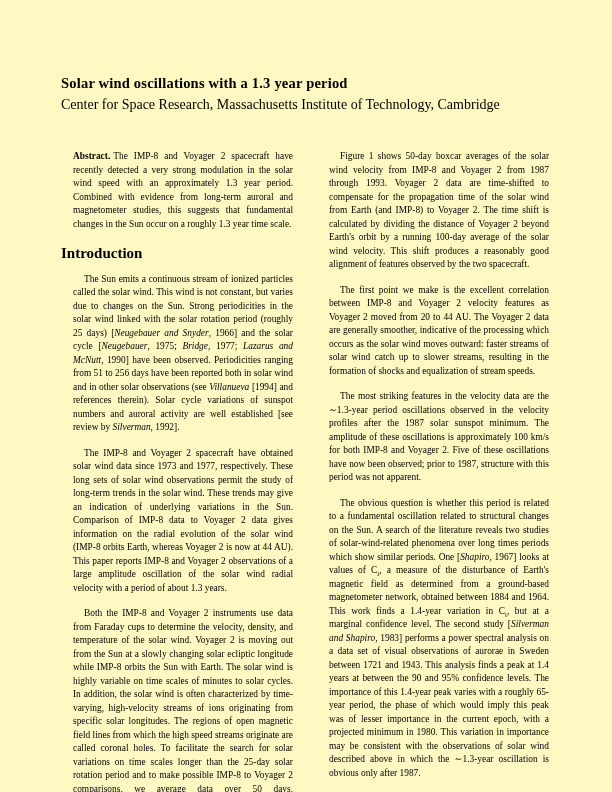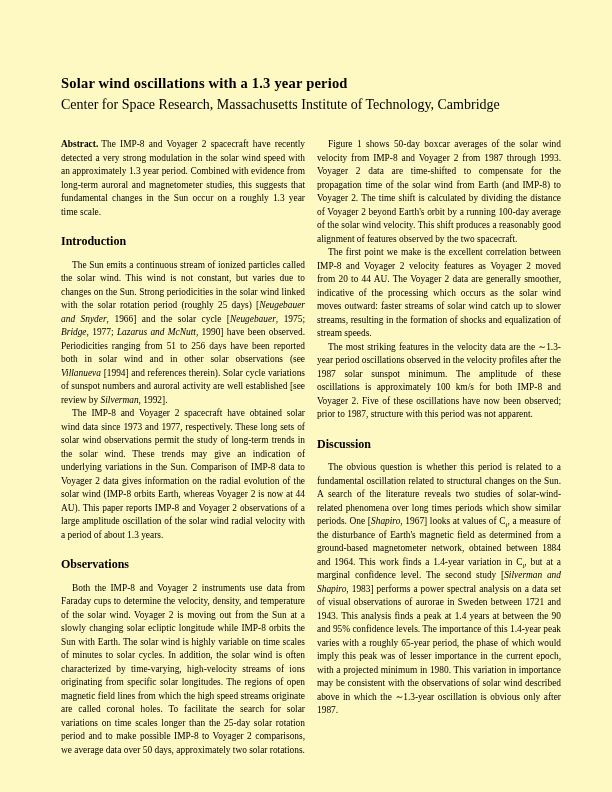--- a/index.html
+++ b/index.html
@@ -24,26 +24,26 @@
     font-size:14px; margin-top:5px;
   }
   .columns {
     display:flex; gap:12px; margin-top:25px;
   }
   .col {
     width:244px;
     font-size:9.4px; line-height:13.5px;
     text-align:justify;
   }
-  .col p { margin:0; text-indent:11px; }
+  .col p { margin:12px; text-indent:11px; }
   .col p.noindent { text-indent:0; }
   .lead-label { font-weight:bold; padding-right:3px; }
   .heading {
     font-family:"Liberation Serif","DejaVu Serif",serif;
-    font-size:12px; font-weight:bold;
+    font-size:15px; font-weight:bold;
     margin:16px 0 10px 0; text-align:left; text-indent:0;
   }
   .it { font-style:italic; }
   sub { font-size:6.8px; line-height:0; }
 </style>
 </head>
 <body>
 
 <div class="page">
 
@@ -56,32 +56,30 @@
 
     <div class="col">
       <p class="noindent"><span class="lead-label">Abstract.</span><span>The IMP-8 and Voyager 2 spacecraft have recently detected a very strong modulation in the solar wind speed with an approximately 1.3 year period. Combined with evidence from long-term auroral and magnetometer studies, this suggests that fundamental changes in the Sun occur on a roughly 1.3 year time scale.</span></p>
 
       <div class="heading">Introduction</div>
 
       <p><span>The Sun emits a continuous stream of ionized particles called the solar wind. This wind is not constant, but varies due to changes on the Sun. Strong periodicities in the solar wind linked with the solar rotation period (roughly 25 days) [</span><span class="it">Neugebauer and Snyder</span><span>, 1966] and the solar cycle [</span><span class="it">Neugebauer</span><span>, 1975; </span><span class="it">Bridge</span><span>, 1977; </span><span class="it">Lazarus and McNutt</span><span>, 1990] have been observed. Periodicities ranging from 51 to 256 days have been reported both in solar wind and in other solar observations (see </span><span class="it">Villanueva</span><span> [1994] and references therein).  Solar cycle variations of sunspot numbers and auroral activity are well established [see review by </span><span class="it">Silverman</span><span>, 1992].</span></p>
 
       <p>The IMP-8 and Voyager 2 spacecraft have obtained solar wind data since 1973 and 1977, respectively. These long sets of solar wind observations permit the study of long-term trends in the solar wind. These trends may give an indication of underlying variations in the Sun. Comparison of IMP-8 data to Voyager 2 data gives information on the radial evolution of the solar wind (IMP-8 orbits Earth, whereas Voyager 2 is now at 44 AU). This paper reports IMP-8 and Voyager 2 observations of a large amplitude oscillation of the solar wind radial velocity with a period of about 1.3 years.</p>
 
-      <div class="heading">Observations</div>
 
       <p>Both the IMP-8 and Voyager 2 instruments use data from Faraday cups to determine the velocity, density, and temperature of the solar wind. Voyager 2 is moving out from the Sun at a slowly changing solar ecliptic longitude while IMP-8 orbits the Sun with Earth. The solar wind is highly variable on time scales of minutes to solar cycles.  In addition, the solar wind is often characterized by time-varying, high-velocity streams of ions originating from specific solar longitudes. The regions of open magnetic field lines from which the high speed streams originate are called coronal holes. To facilitate the search for solar variations on time scales longer than the 25-day solar rotation period and to make possible IMP-8 to Voyager 2 comparisons, we average data over 50 days, approximately two solar rotations.</p>
     </div>
 
     <div class="col">
       <p>Figure 1 shows 50-day boxcar averages of the solar wind velocity from IMP-8 and Voyager 2 from 1987 through 1993.  Voyager 2 data are time-shifted to compensate for the propagation time of the solar wind from Earth (and IMP-8) to Voyager 2. The time shift is calculated by dividing the distance of Voyager 2 beyond Earth's orbit by a running 100-day average of the solar wind velocity. This shift produces a reasonably good alignment of features observed by the two spacecraft.</p>
 
       <p>The first point we make is the excellent correlation between IMP-8 and Voyager 2 velocity features as Voyager 2 moved from 20 to 44 AU.  The Voyager 2 data are generally smoother, indicative of the processing which occurs as the solar wind moves outward: faster streams of solar wind catch up to slower streams, resulting in the formation of shocks and equalization of stream speeds.</p>
 
       <p>The most striking features in the velocity data are the ∼1.3-year period oscillations observed in the velocity profiles after the 1987 solar sunspot minimum. The amplitude of these oscillations is approximately 100 km/s for both IMP-8 and Voyager 2.  Five of these oscillations have now been observed; prior to 1987, structure with this period was not apparent.</p>
 
-      <div class="heading">Discussion</div>
 
       <p><span>The obvious question is whether this period is related to a fundamental oscillation related to structural changes on the Sun.  A search of the literature reveals two studies of solar-wind-related phenomena over long times periods which show similar periods. One [</span><span class="it">Shapiro</span><span>, 1967] looks at values of C</span><sub>i</sub><span>, a measure of the disturbance of Earth's magnetic field as determined from a ground-based magnetometer network, obtained between 1884 and 1964. This work finds a 1.4-year variation in C</span><sub>i</sub><span>, but at a marginal confidence level. The second study [</span><span class="it">Silverman and Shapiro</span><span>, 1983] performs a power spectral analysis on a data set of visual observations of aurorae in Sweden between 1721 and 1943.  This analysis finds a peak at 1.4 years at between the 90 and 95% confidence levels. The importance of this 1.4-year peak varies with a roughly 65-year period, the phase of which would imply this peak was of lesser importance in the current epoch, with a projected minimum in 1980.  This variation in importance may be consistent with the observations of solar wind described above in which the ∼1.3-year oscillation is obvious only after 1987.</span></p>
 
     </div>
 
   </div>
 </div>
 
 </body></html>

